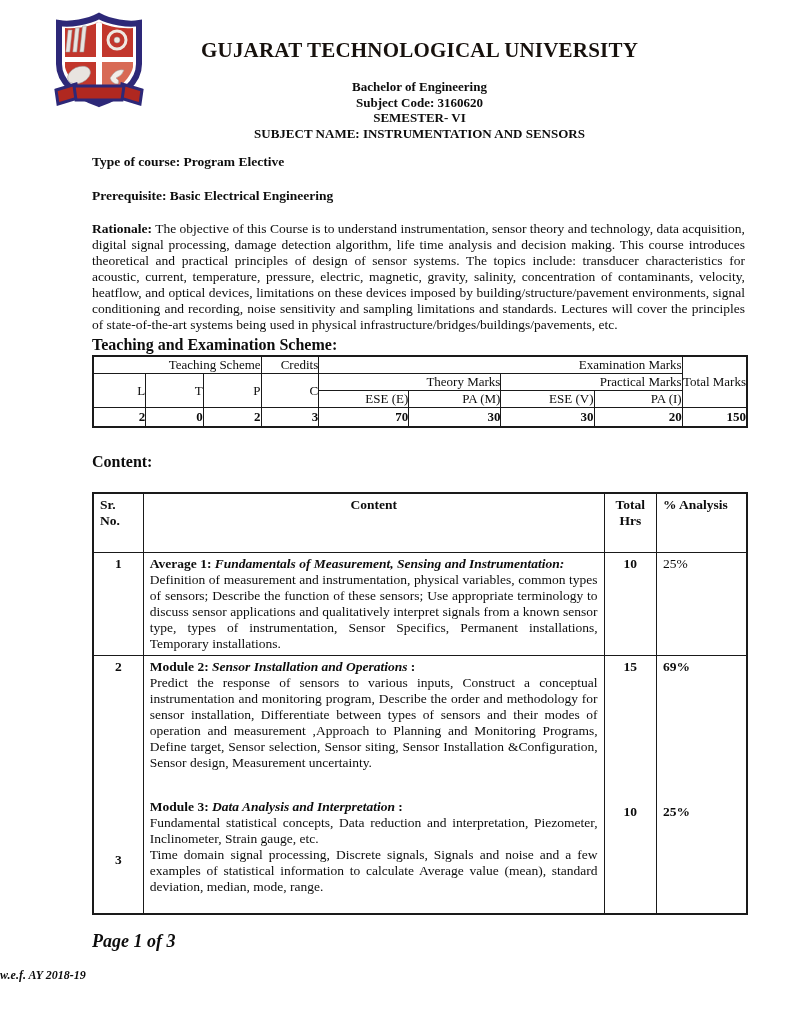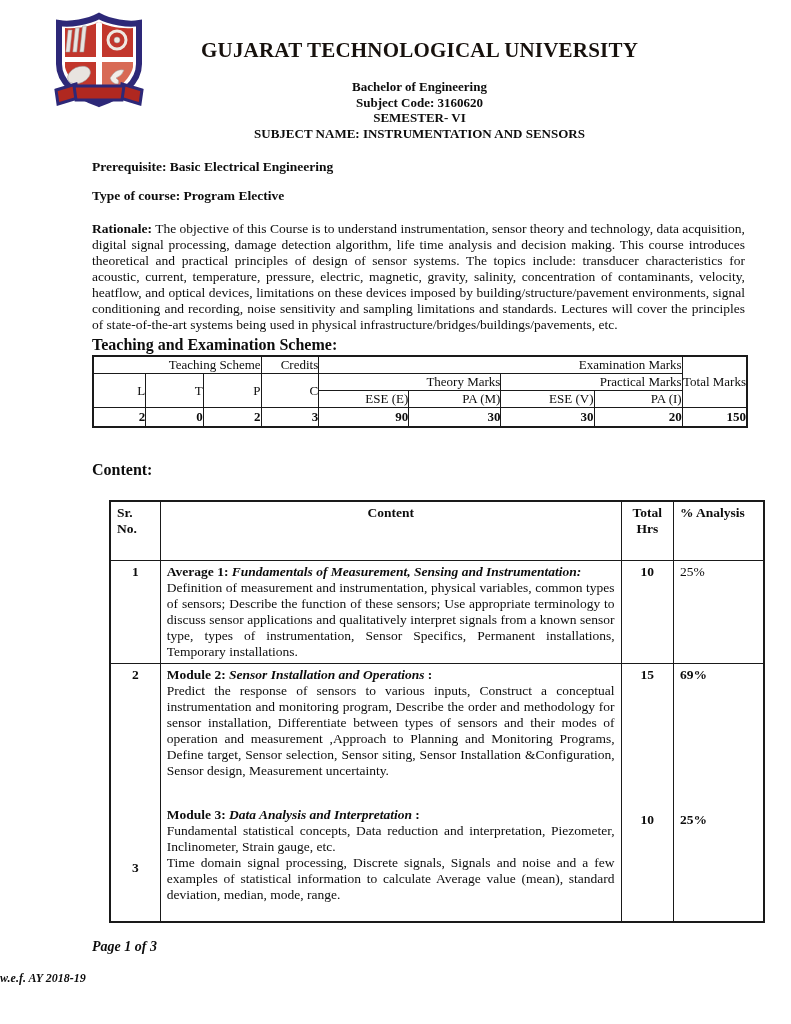--- a/index.html
+++ b/index.html
@@ -16,32 +16,32 @@
   .meta-line{font-weight:bold;font-size:13.5px;}
   .mt1{margin-top:13px;} .mt2{margin-top:18px;} .mt3{margin-top:17px;}
   .just{text-align:justify;}
   .sec-head{font-weight:bold;font-size:16px;margin-top:4px;}
   table{border-collapse:collapse;table-layout:fixed;}
   
   .scheme{width:656px;margin-top:2px;font-size:13px;border:2px solid #1a1a1a;}
   .scheme td{border:1.5px solid #1a1a1a;text-align:right;padding:0;height:16px;line-height:16px;}
   .scheme .val{font-weight:bold;height:18px;}
   
-  .content-tbl{width:656px;margin-top:22px;font-size:13.5px;border:2px solid #1a1a1a;margin-left:17px;}
+  .content-tbl{width:656px;margin-top:22px;font-size:13.5px;border:2px solid #1a1a1a;}
   .content-tbl td{border:1.5px solid #1a1a1a;vertical-align:top;padding:3px 6px;line-height:16px;}
   .content-tbl td.rel{position:relative;}
   .hdr{font-weight:bold;}
   .hdr-row td{height:52px;}
   .c-center{text-align:center;}
   .num{font-weight:bold;text-align:center;}
   .modbody{text-align:justify;}
   .abs{position:absolute;left:0;right:0;}
   .wt{padding-left:6px;}
   .spacer28{height:28px;}
-  .foot-page{margin:16px 46px 0 92px;font-size:14px;font-weight:bold;font-style:italic;}
+  .foot-page{margin:16px 46px 0 92px;font-size:18px;font-weight:bold;font-style:italic;}
   .foot-wef{margin-top:16px;text-align:left;font-size:12px;font-weight:bold;font-style:italic;}
 </style>
 </head>
 <body>
 
 <div class="page">
 
   <div class="logo">
     <svg viewBox="0 0 106 106" width="106" height="106">
 
@@ -74,22 +74,22 @@
     <div class="uni-title">GUJARAT TECHNOLOGICAL UNIVERSITY</div>
     <div class="subhead">
       <div>Bachelor of Engineering</div>
       <div>Subject Code: 3160620</div>
       <div>SEMESTER- VI</div>
       <div>SUBJECT NAME: INSTRUMENTATION AND SENSORS</div>
     </div>
   </div>
 
   <div class="body-col">
+    <div class="meta-line mt1">Type of course: Program Elective</div>
     <div class="meta-line mt2">Prerequisite: Basic Electrical Engineering</div>
-    <div class="meta-line mt1">Type of course: Program Elective</div>
 
     <div class="just mt3"><b>Rationale:</b><span> The objective of this Course is to understand instrumentation, sensor theory and technology, data acquisition, digital signal processing, damage detection algorithm, life time analysis and decision making. This course introduces theoretical and practical principles of design of sensor systems. The topics include: transducer characteristics for acoustic, current, temperature, pressure, electric, magnetic, gravity, salinity, concentration of contaminants, velocity, heatflow, and optical devices, limitations on these devices imposed by building/structure/pavement environments, signal conditioning and recording, noise sensitivity and sampling limitations and standards. Lectures will cover the principles of state-of-the-art systems being used in physical infrastructure/bridges/buildings/pavements, etc.</span></div>
 
     <div class="sec-head">Teaching and Examination Scheme:</div>
 
     <table class="scheme">
       <colgroup>
         <col style="width:52px">
           <col style="width:57px">
           <col style="width:57px">
@@ -119,30 +119,30 @@
         <td>ESE (E)</td>
         <td>PA (M)</td>
         <td>ESE (V)</td>
         <td>PA (I)</td>
       </tr>
       <tr>
         <td class="val">2</td>
         <td class="val">0</td>
         <td class="val">2</td>
         <td class="val">3</td>
-        <td class="val">90</td>
+        <td class="val">70</td>
         <td class="val">30</td>
         <td class="val">30</td>
         <td class="val">20</td>
         <td class="val">150</td>
       </tr>
     </tbody>
       </table>
 
-    <div class="sec-head" style="margin-top:34px;">Content:</div>
+    <div class="sec-head" style="margin-top:26px;">Content:</div>
 
     <table class="content-tbl">
       <colgroup>
         <col style="width:50px">
           <col style="width:458px">
           <col style="width:52px">
           <col style="width:90px">
       </colgroup>
       <tbody>
           <tr class="hdr-row">

